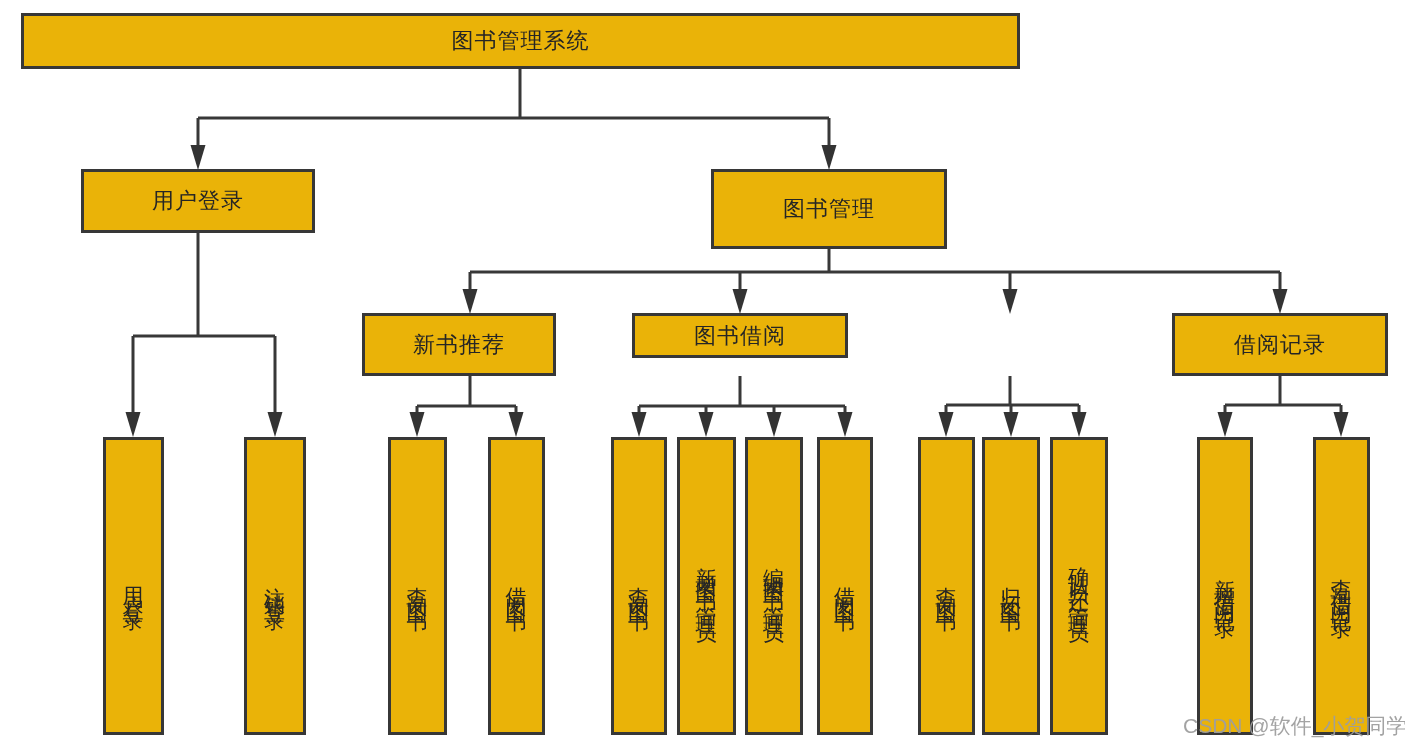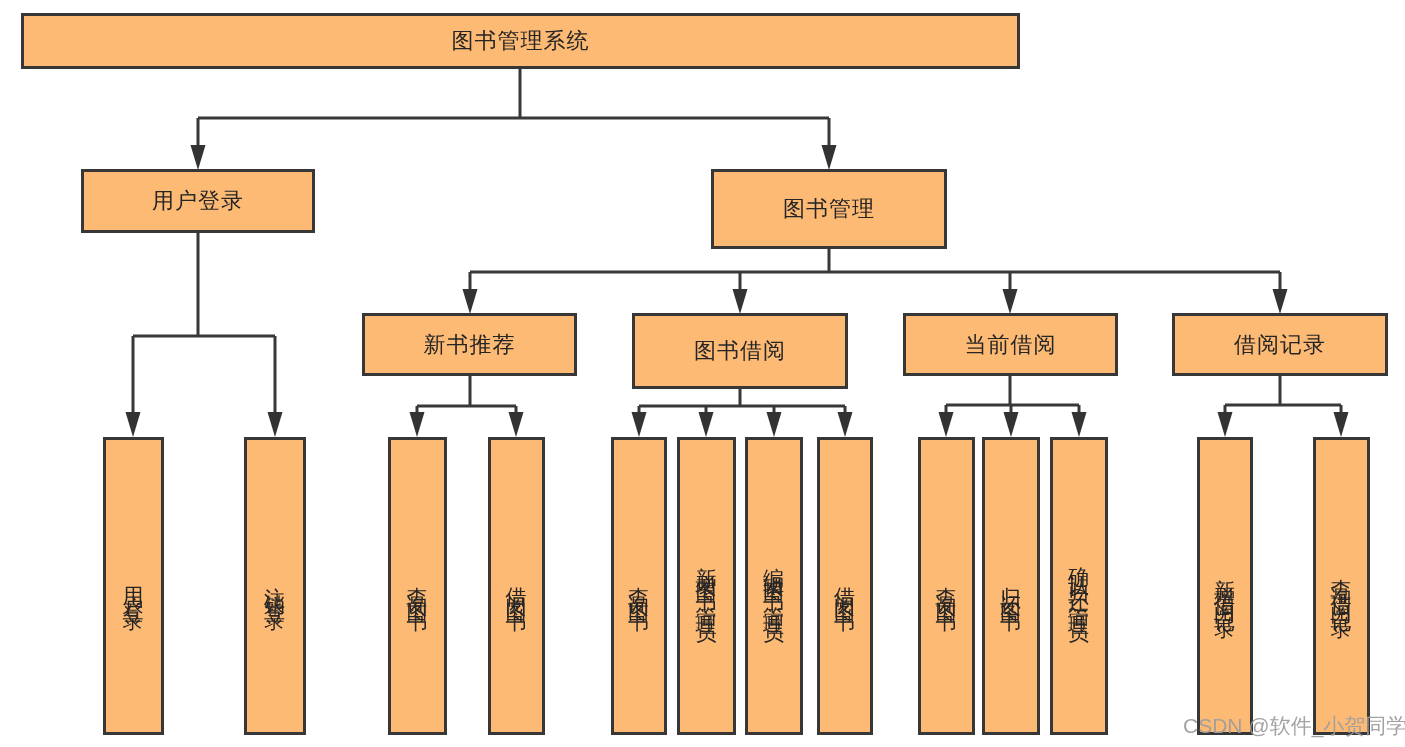--- a/index.html
+++ b/index.html
@@ -28,21 +28,21 @@
     fill: none;
   }
   svg.connectors polygon {
     fill: #333333;
     stroke: none;
   }
   .node {
     position: absolute;
     box-sizing: border-box;
     border: 3px solid #373737;
-    background: #fdba74;
+    background: #eab308;
     display: flex;
     align-items: center;
     justify-content: center;
     color: #252525;
   }
   .h-node {
     font-size: 22px;
     letter-spacing: 1px;
   }
   .leaf {
@@ -116,28 +116,25 @@
     <span>图书管理系统</span>
   </div>
 
   <div class="node h-node" style="left:81px; top:169px; width:234px; height:64px;">
     <span>用户登录</span>
   </div>
   <div class="node h-node" style="left:711px; top:169px; width:236px; height:80px;">
     <span>图书管理</span>
   </div>
 
-  <div class="node h-node" style="left:362px; top:313px; width:215px; height:63px;">
+  <div class="node h-node" style="left:362px; top:313px; width:194px; height:63px;">
     <span>新书推荐</span>
   </div>
-  <div class="node h-node" style="left:632px; top:313px; width:216px; height:76px;">
+  <div class="node h-node" style="left:632px; top:313px; width:216px; height:45px;">
     <span>图书借阅</span>
-  </div>
-  <div class="node h-node" style="left:903px; top:313px; width:215px; height:63px;">
-    <span>当前借阅</span>
   </div>
   <div class="node h-node" style="left:1172px; top:313px; width:216px; height:63px;">
     <span>借阅记录</span>
   </div>
 
   <div class="node leaf" style="left:103px; top:437px; width:61px; height:298px;">
     <span class="vtext">用户登录</span>
   </div>
   <div class="node leaf" style="left:244px; top:437px; width:62px; height:298px;">
     <span class="vtext">注销登录</span>

